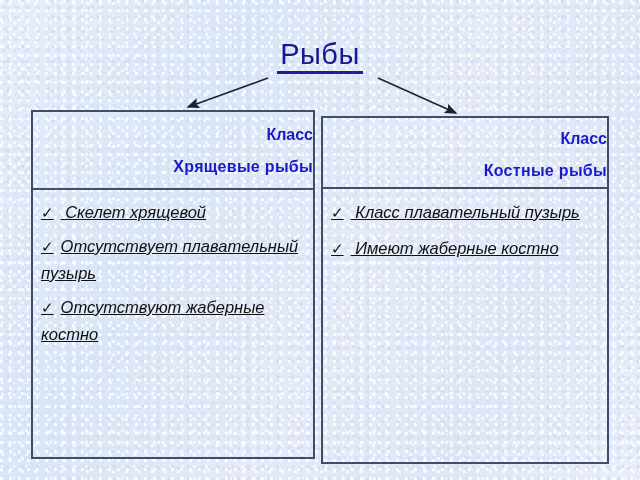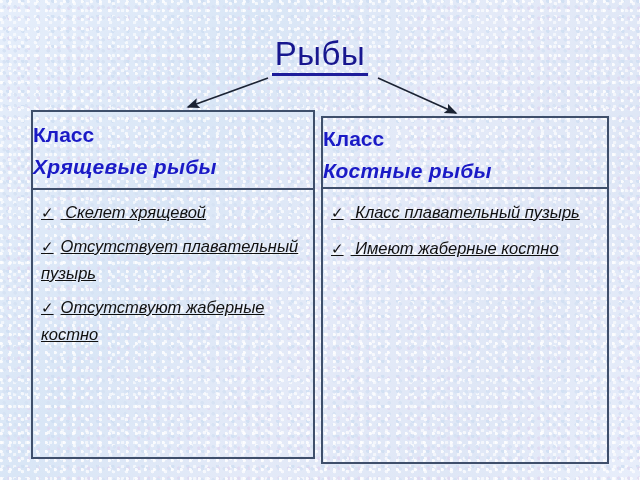--- a/index.html
+++ b/index.html
@@ -30,21 +30,21 @@
       linear-gradient(118deg, #e6eefb 0%, #d9e6f6 30%, #e4eaf8 55%, #dfe7f6 78%, #e8eefb 100%);
     background-size: 9px 9px, 11px 11px, 13px 13px, 10px 10px, 15px 15px, 12px 12px, 100% 100%;
   }
 
   #title {
     position: absolute;
     left: 0;
     top: 34px;
     width: 640px;
     text-align: center;
-    font-size: 33px;
+    font-size: 29px;
     line-height: 40px;
     color: #17178f;
     letter-spacing: 0.5px;
     white-space: nowrap;
   }
   #title .ul {
     border-bottom: 3px solid #1d1d9a;
     padding: 0 3px 1px 3px;
   }
 
@@ -70,30 +70,29 @@
     height: 349px;
   }
   #panel-bony {
     left: 321px;
     top: 116px;
     width: 288px;
     height: 348px;
   }
 
   .panel-header {
-    text-align: left;
+    text-align: right;
     color: #1a1ac6;
     font-weight: bold;
-    font-size: 21px;
+    font-size: 16px;
     line-height: 32px;
     padding-top: 6px;
   }
   .panel-header .line2 {
     letter-spacing: 0.3px;
-    font-style: italic;
   }
   .panel-divider {
     border-top: 2px solid #3f4f6b;
     margin: 0;
     height: 0;
   }
   #panel-cartilaginous .panel-header { padding-top: 7px; }
   #panel-cartilaginous .spacer { height: 5px; }
   #panel-bony .panel-header { padding-top: 5px; }
 

